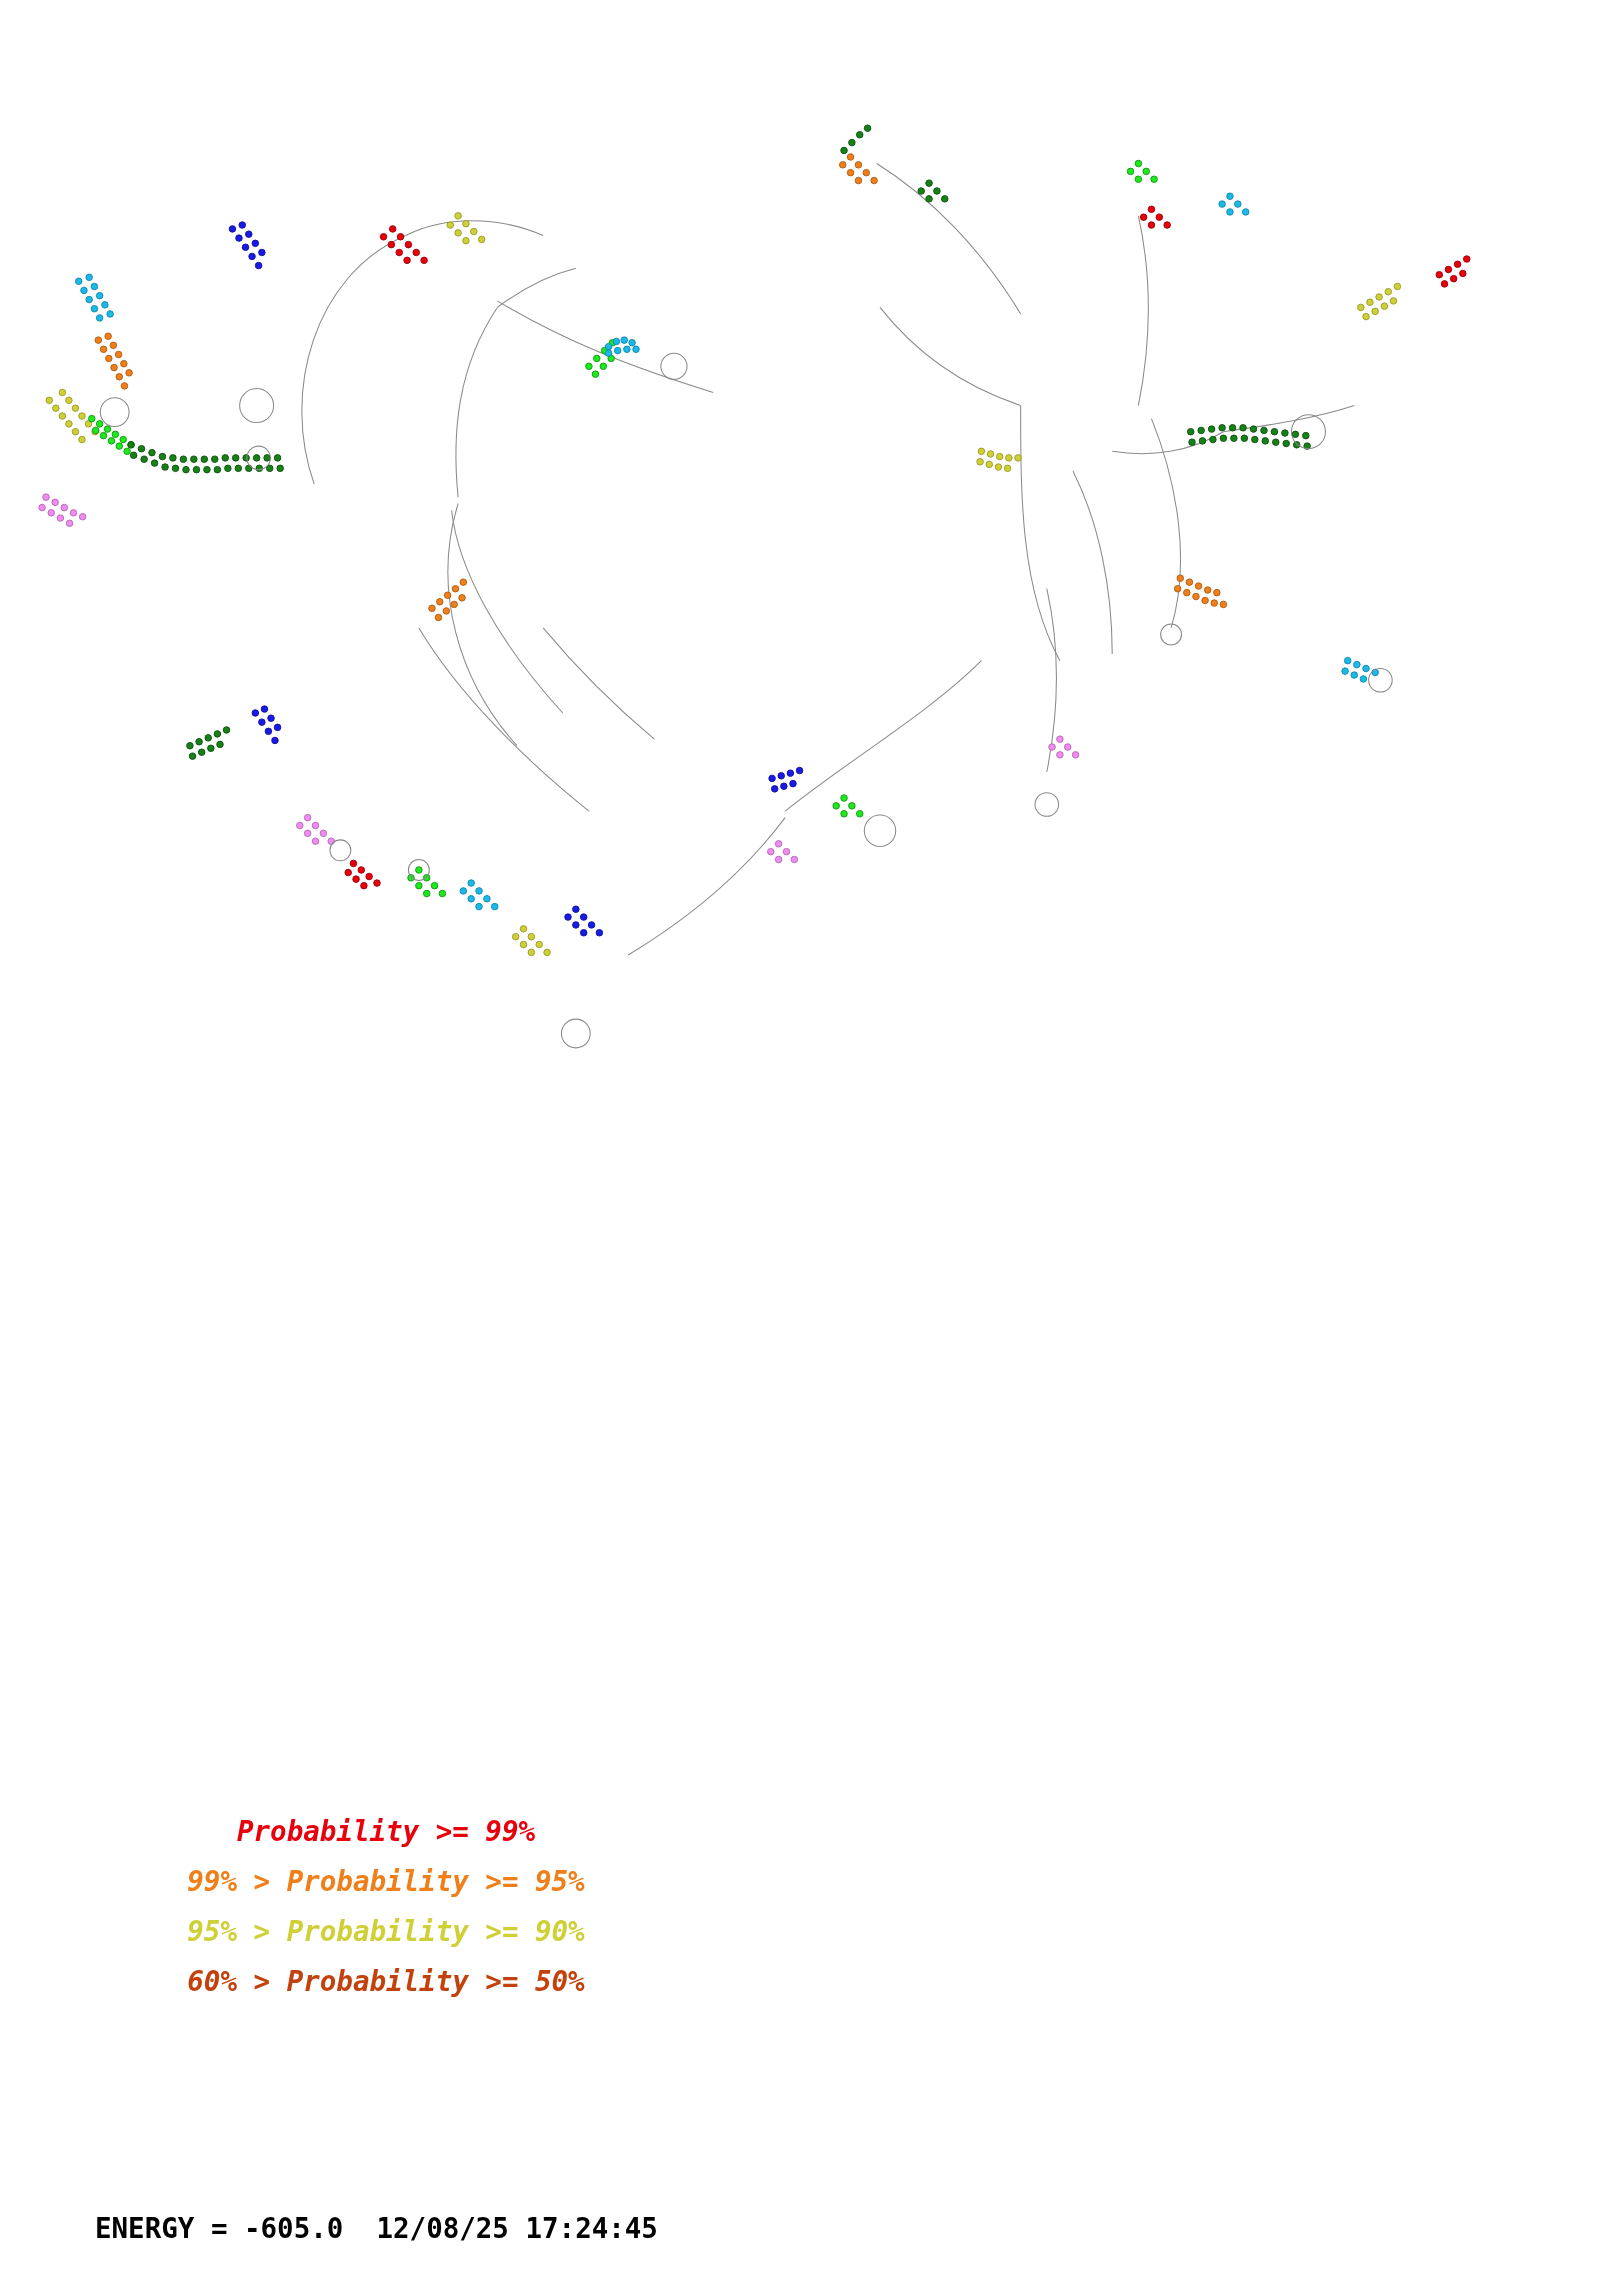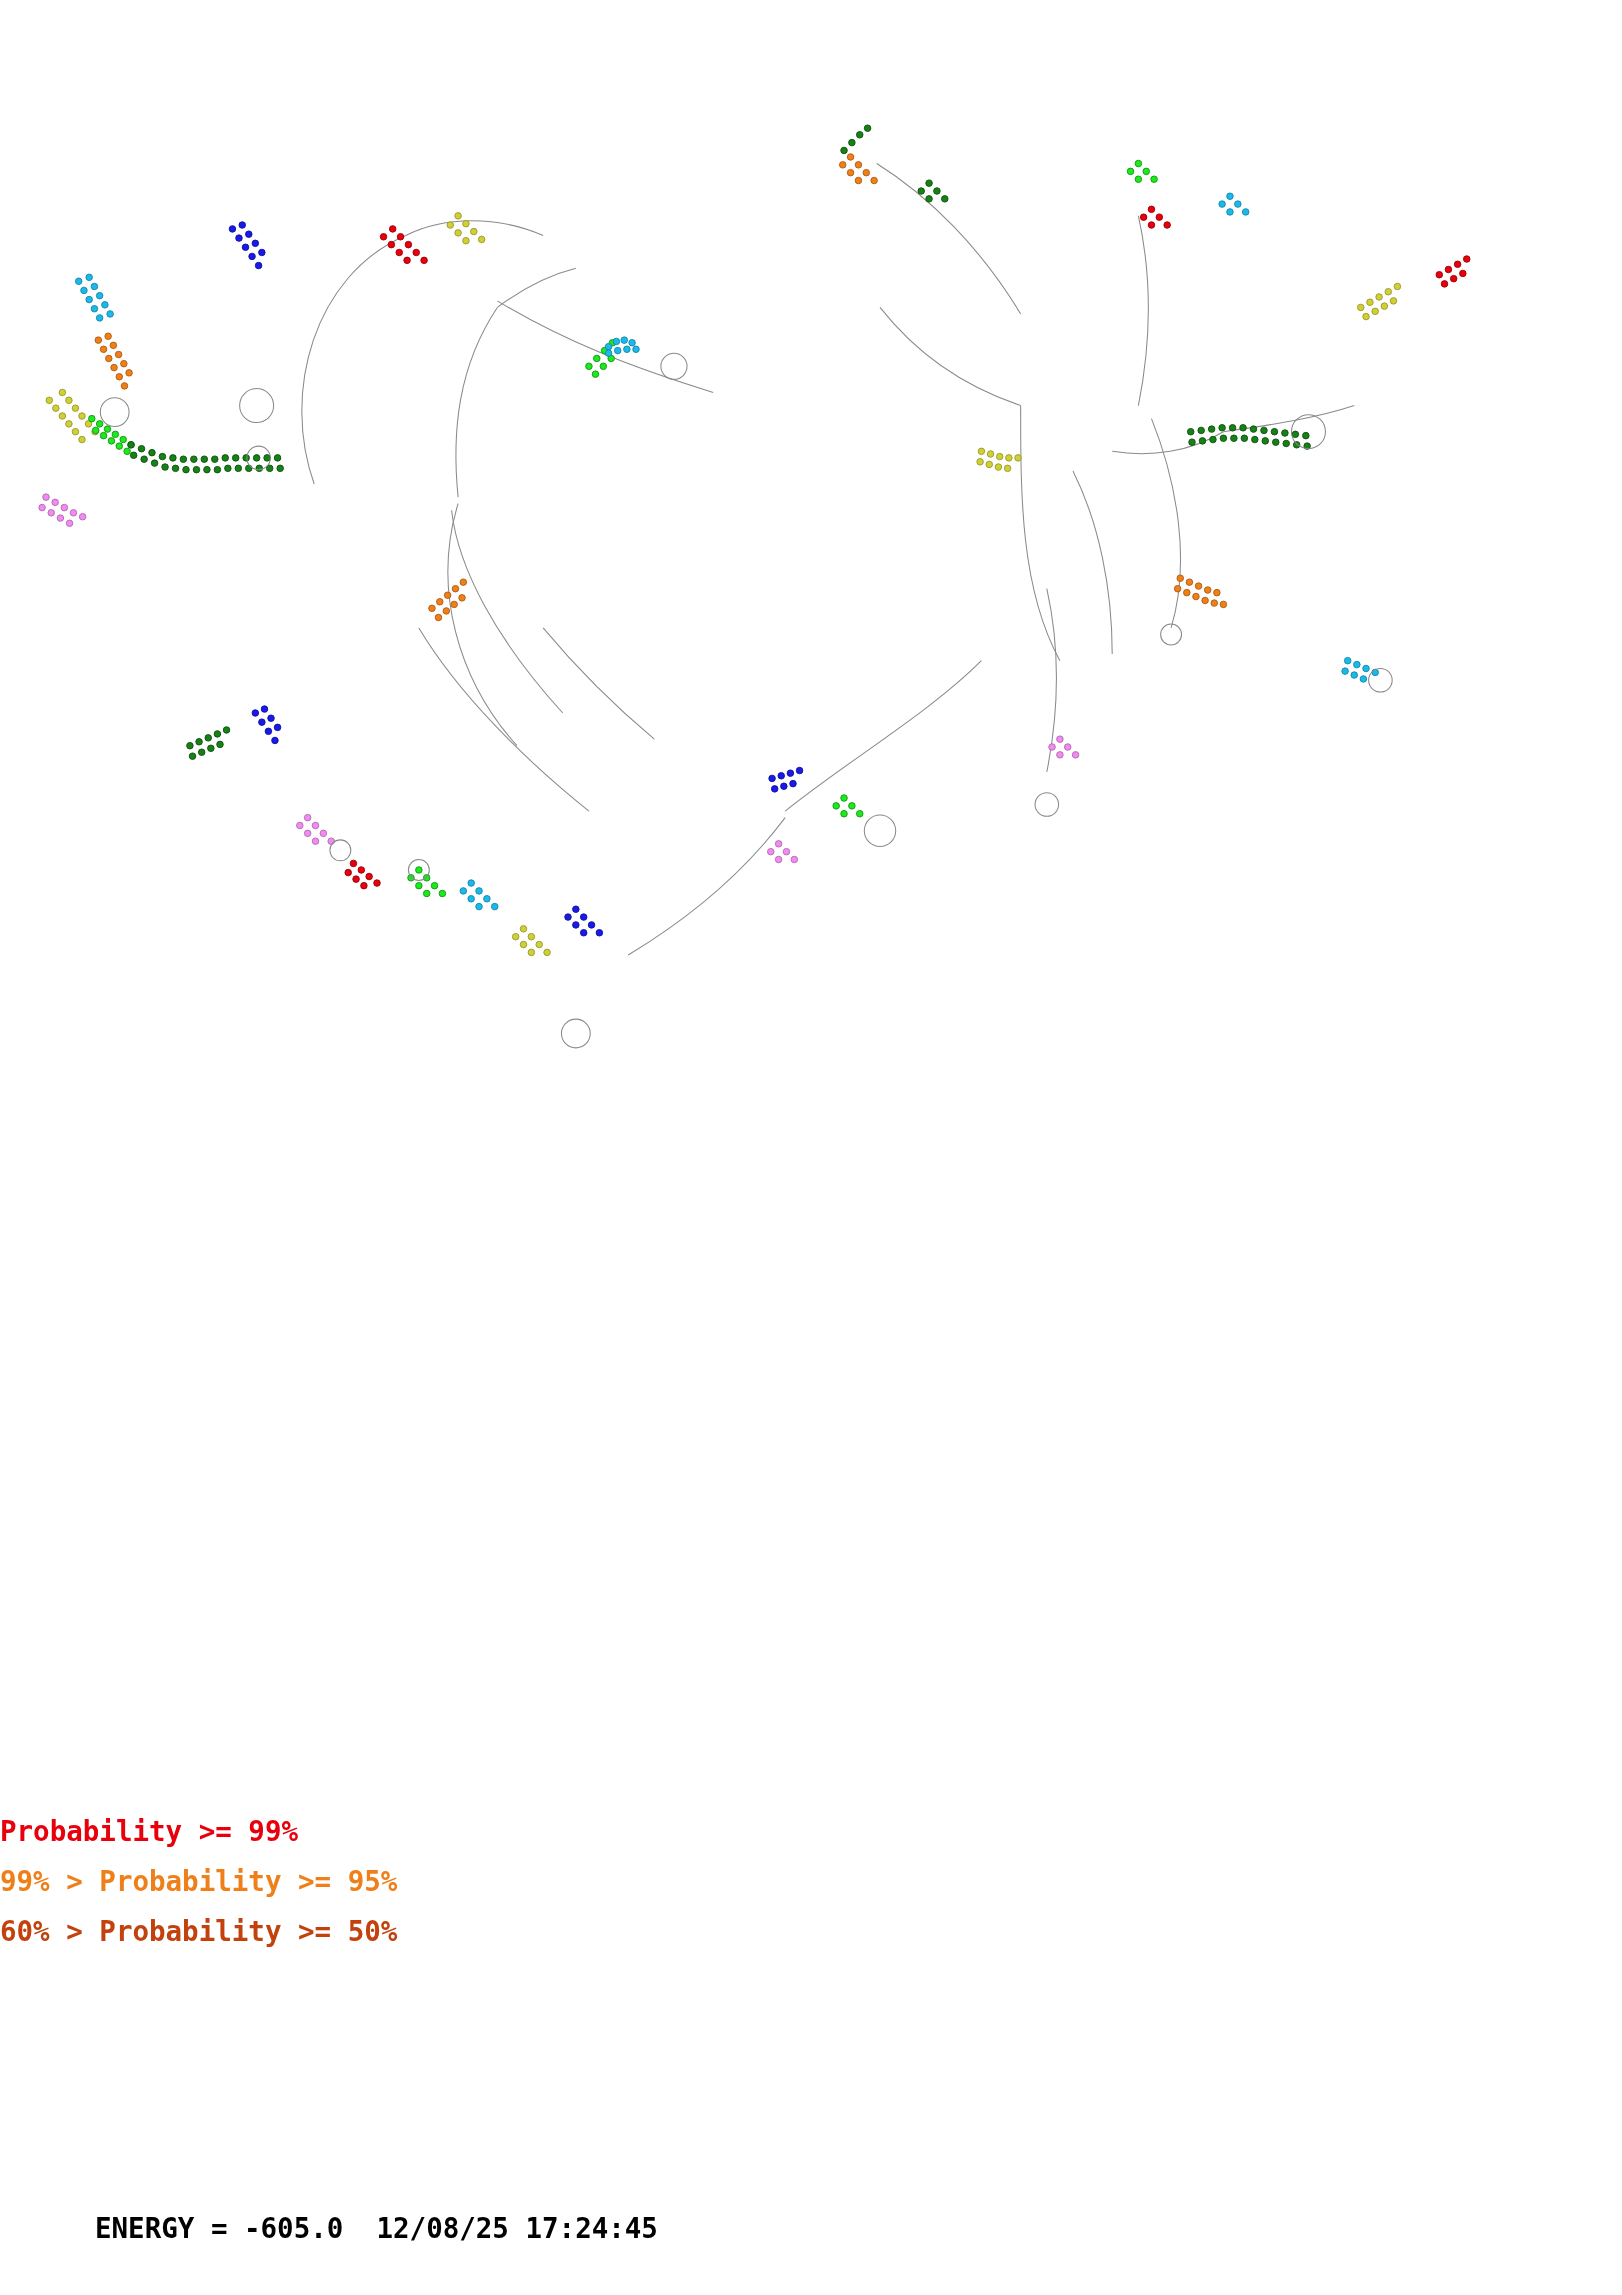--- a/index.html
+++ b/index.html
@@ -30,24 +30,25 @@
     position: absolute;
     left: 0;
     top: 1806px;
     width: 772px;
   }
   .legend-line {
     font-family: "DejaVu Sans Mono", monospace;
     font-size: 27.5px;
     font-weight: bold;
     letter-spacing: 0px;
-    text-align: left;
+    text-align: center;
     white-space: pre;
     line-height: 50px;
     padding-right: 0px;
+    font-style: italic;
   }
   #energy-line {
     position: absolute;
     left: 95px;
     top: 2212px;
     font-family: "DejaVu Sans Mono", monospace;
     font-size: 27.5px;
     font-weight: bold;
     color: #000000;
     white-space: pre;
@@ -489,17 +490,18 @@
       <circle cx="1790" cy="970" r="16"></circle>
       <circle cx="640" cy="1330" r="16"></circle>
       <circle cx="520" cy="1300" r="16"></circle>
     </g>
   </svg>
 </div>
 
 <div id="legend-panel">
   <div class="legend-line" style="color:#e8000d">Probability &gt;= 99%</div>
   <div class="legend-line" style="color:#ef7f19">99% &gt; Probability &gt;= 95%</div>
+  <div class="legend-line" style="color:#cfcf36">95% &gt; Probability &gt;= 90%</div>
   <div class="legend-line" style="color:#c2410c">60% &gt; Probability &gt;= 50%</div>
 </div>
 
 <div id="energy-line">ENERGY = -605.0  12/08/25 17:24:45</div>
 
 
 </body></html>

